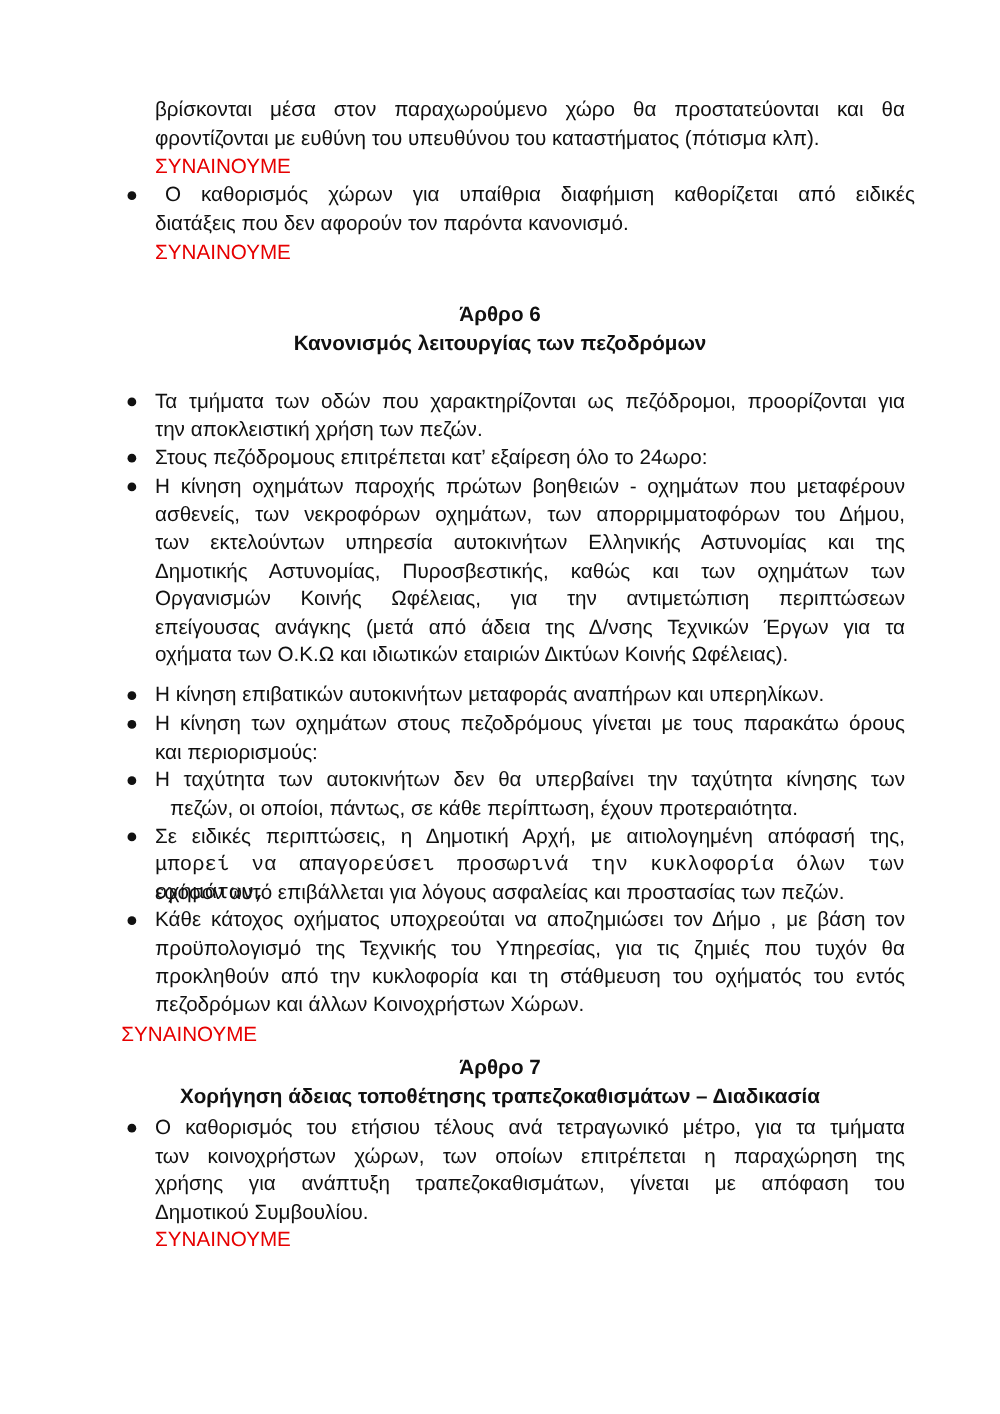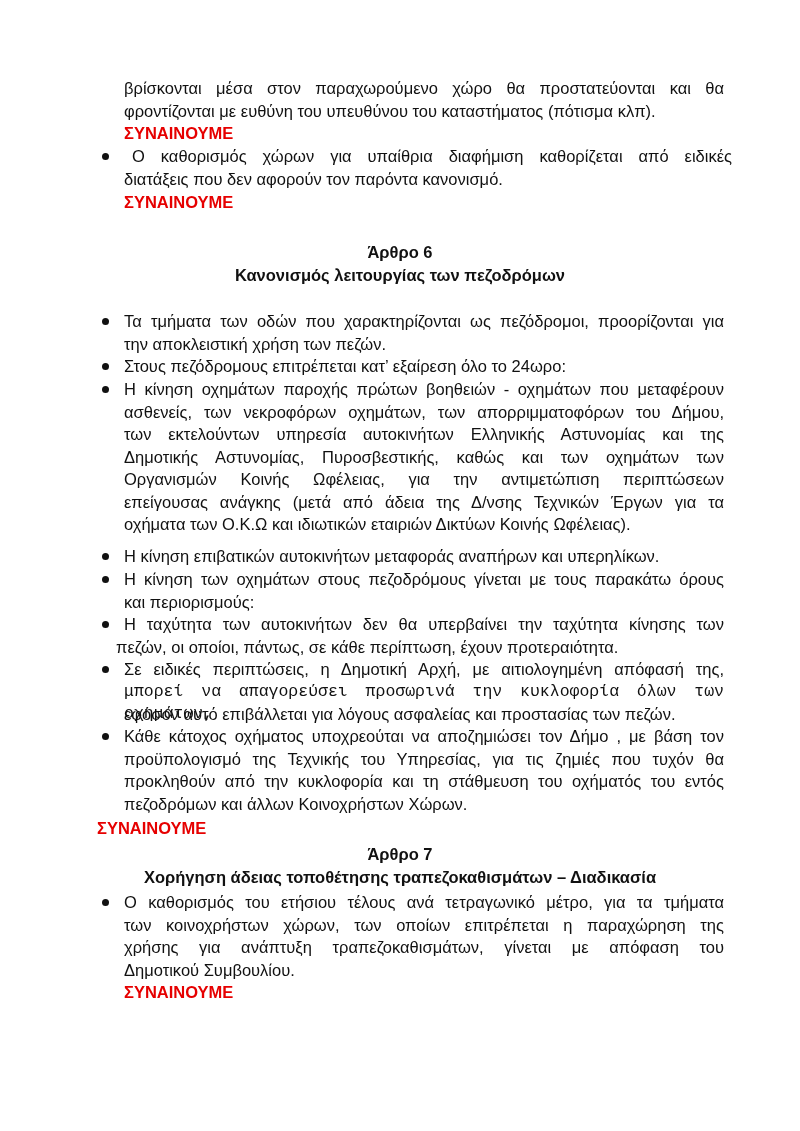--- a/index.html
+++ b/index.html
@@ -1,21 +1,21 @@
 <!DOCTYPE html>
 <html><head>
 <meta charset="utf-8">
 <style>
   html, body { margin: 0; padding: 0; background: #ffffff; }
   body { width: 800px; height: 1131px; position: relative; overflow: hidden;
          font-family: "Liberation Sans", sans-serif; color: #111; }
   .page { position: absolute; left: 0; top: 0; width: 690px; height: 1131px; padding-left: 18px; }
   .txt { position: absolute; font-size: 16.5px; line-height: 22px; white-space: nowrap; }
   .just { position: absolute; font-size: 16.5px; line-height: 22px; text-align: justify; text-align-last: justify; }
-  .agree { position: absolute; font-size: 16.5px; line-height: 22px; font-weight: bold; color: #e60000; }
+  .agree { position: absolute; font-size: 16.5px; line-height: 22px; font-weight: normal; color: #e60000; }
   .heading { position: absolute; left: 0; width: 800px; text-align: center; font-weight: bold; font-size: 16.5px; line-height: 22px; }
   .bullet { position: absolute; width: 7px; height: 7px; border-radius: 50%; background: #111; }
 </style>
 </head>
 <body>
 
 <div class="page" id="page">
     <div class="just" style="left: 124px; top: 77px; width: 600px;">βρίσκονται μέσα στον παραχωρούμενο χώρο θα προστατεύονται και θα</div>
     <div class="txt" style="left: 124px; top: 99.5px;">φροντίζονται με ευθύνη του υπευθύνου του καταστήματος (πότισμα κλπ).</div>
     <div class="agree" style="left: 124px; top: 122px;">ΣΥΝΑΙΝΟΥΜΕ</div>
@@ -38,21 +38,21 @@
     <div class="just" style="left: 124px; top: 468px; width: 600px;">Οργανισμών Κοινής Ωφέλειας, για την αντιμετώπιση περιπτώσεων</div>
     <div class="just" style="left: 124px; top: 490.5px; width: 600px;">επείγουσας ανάγκης (μετά από άδεια της Δ/νσης Τεχνικών Έργων για τα</div>
     <div class="txt" style="left: 124px; top: 513px;">οχήματα των Ο.Κ.Ω και ιδιωτικών εταιριών Δικτύων Κοινής Ωφέλειας).</div>
     <div class="bullet" style="left: 102px; top: 553px;"></div>
     <div class="txt" style="left: 124px; top: 545px;">Η κίνηση επιβατικών αυτοκινήτων μεταφοράς αναπήρων και υπερηλίκων.</div>
     <div class="bullet" style="left: 102px; top: 576px;"></div>
     <div class="just" style="left: 124px; top: 568px; width: 600px;">Η κίνηση των οχημάτων στους πεζοδρόμους γίνεται με τους παρακάτω όρους</div>
     <div class="txt" style="left: 124px; top: 590.5px;">και περιορισμούς:</div>
     <div class="bullet" style="left: 102px; top: 621px;"></div>
     <div class="just" style="left: 124px; top: 613px; width: 600px;">Η  ταχύτητα των αυτοκινήτων δεν θα υπερβαίνει την ταχύτητα κίνησης των</div>
-    <div class="txt" style="left: 116px; top: 635.5px; text-align: center;">πεζών, οι οποίοι, πάντως, σε κάθε περίπτωση, έχουν προτεραιότητα.</div>
+    <div class="txt" style="left: 136px; top: 635.5px; text-align: center;">πεζών, οι οποίοι, πάντως, σε κάθε περίπτωση, έχουν προτεραιότητα.</div>
     <div class="bullet" style="left: 102px; top: 666px;"></div>
     <div class="just" style="left: 124px; top: 658px; width: 600px;">Σε ειδικές περιπτώσεις, η Δημοτική Αρχή, με αιτιολογημένη απόφασή της,</div>
     <div class="just" style="left: 124px; top: 680.5px; width: 600px; font-family: Liberation Mono, monospace;">μπορεί να απαγορεύσει προσωρινά την κυκλοφορία όλων των οχημάτων,</div>
     <div class="txt" style="left: 124px; top: 703px;">εφόσον αυτό επιβάλλεται για λόγους ασφαλείας και προστασίας των πεζών.</div>
     <div class="bullet" style="left: 102px; top: 733px;"></div>
     <div class="just" style="left: 124px; top: 725px; width: 600px;">Κάθε κάτοχος οχήματος υποχρεούται να αποζημιώσει τον Δήμο , με βάση τον</div>
     <div class="just" style="left: 124px; top: 747.5px; width: 600px;">προϋπολογισμό της Τεχνικής του Υπηρεσίας, για τις ζημιές που τυχόν θα</div>
     <div class="just" style="left: 124px; top: 770px; width: 600px;">προκληθούν από την κυκλοφορία και τη στάθμευση του οχήματός του εντός</div>
     <div class="txt" style="left: 124px; top: 792.5px;">πεζοδρόμων και άλλων Κοινοχρήστων Χώρων.</div>
     <div class="agree" style="left: 97px; top: 817px;">ΣΥΝΑΙΝΟΥΜΕ</div>

